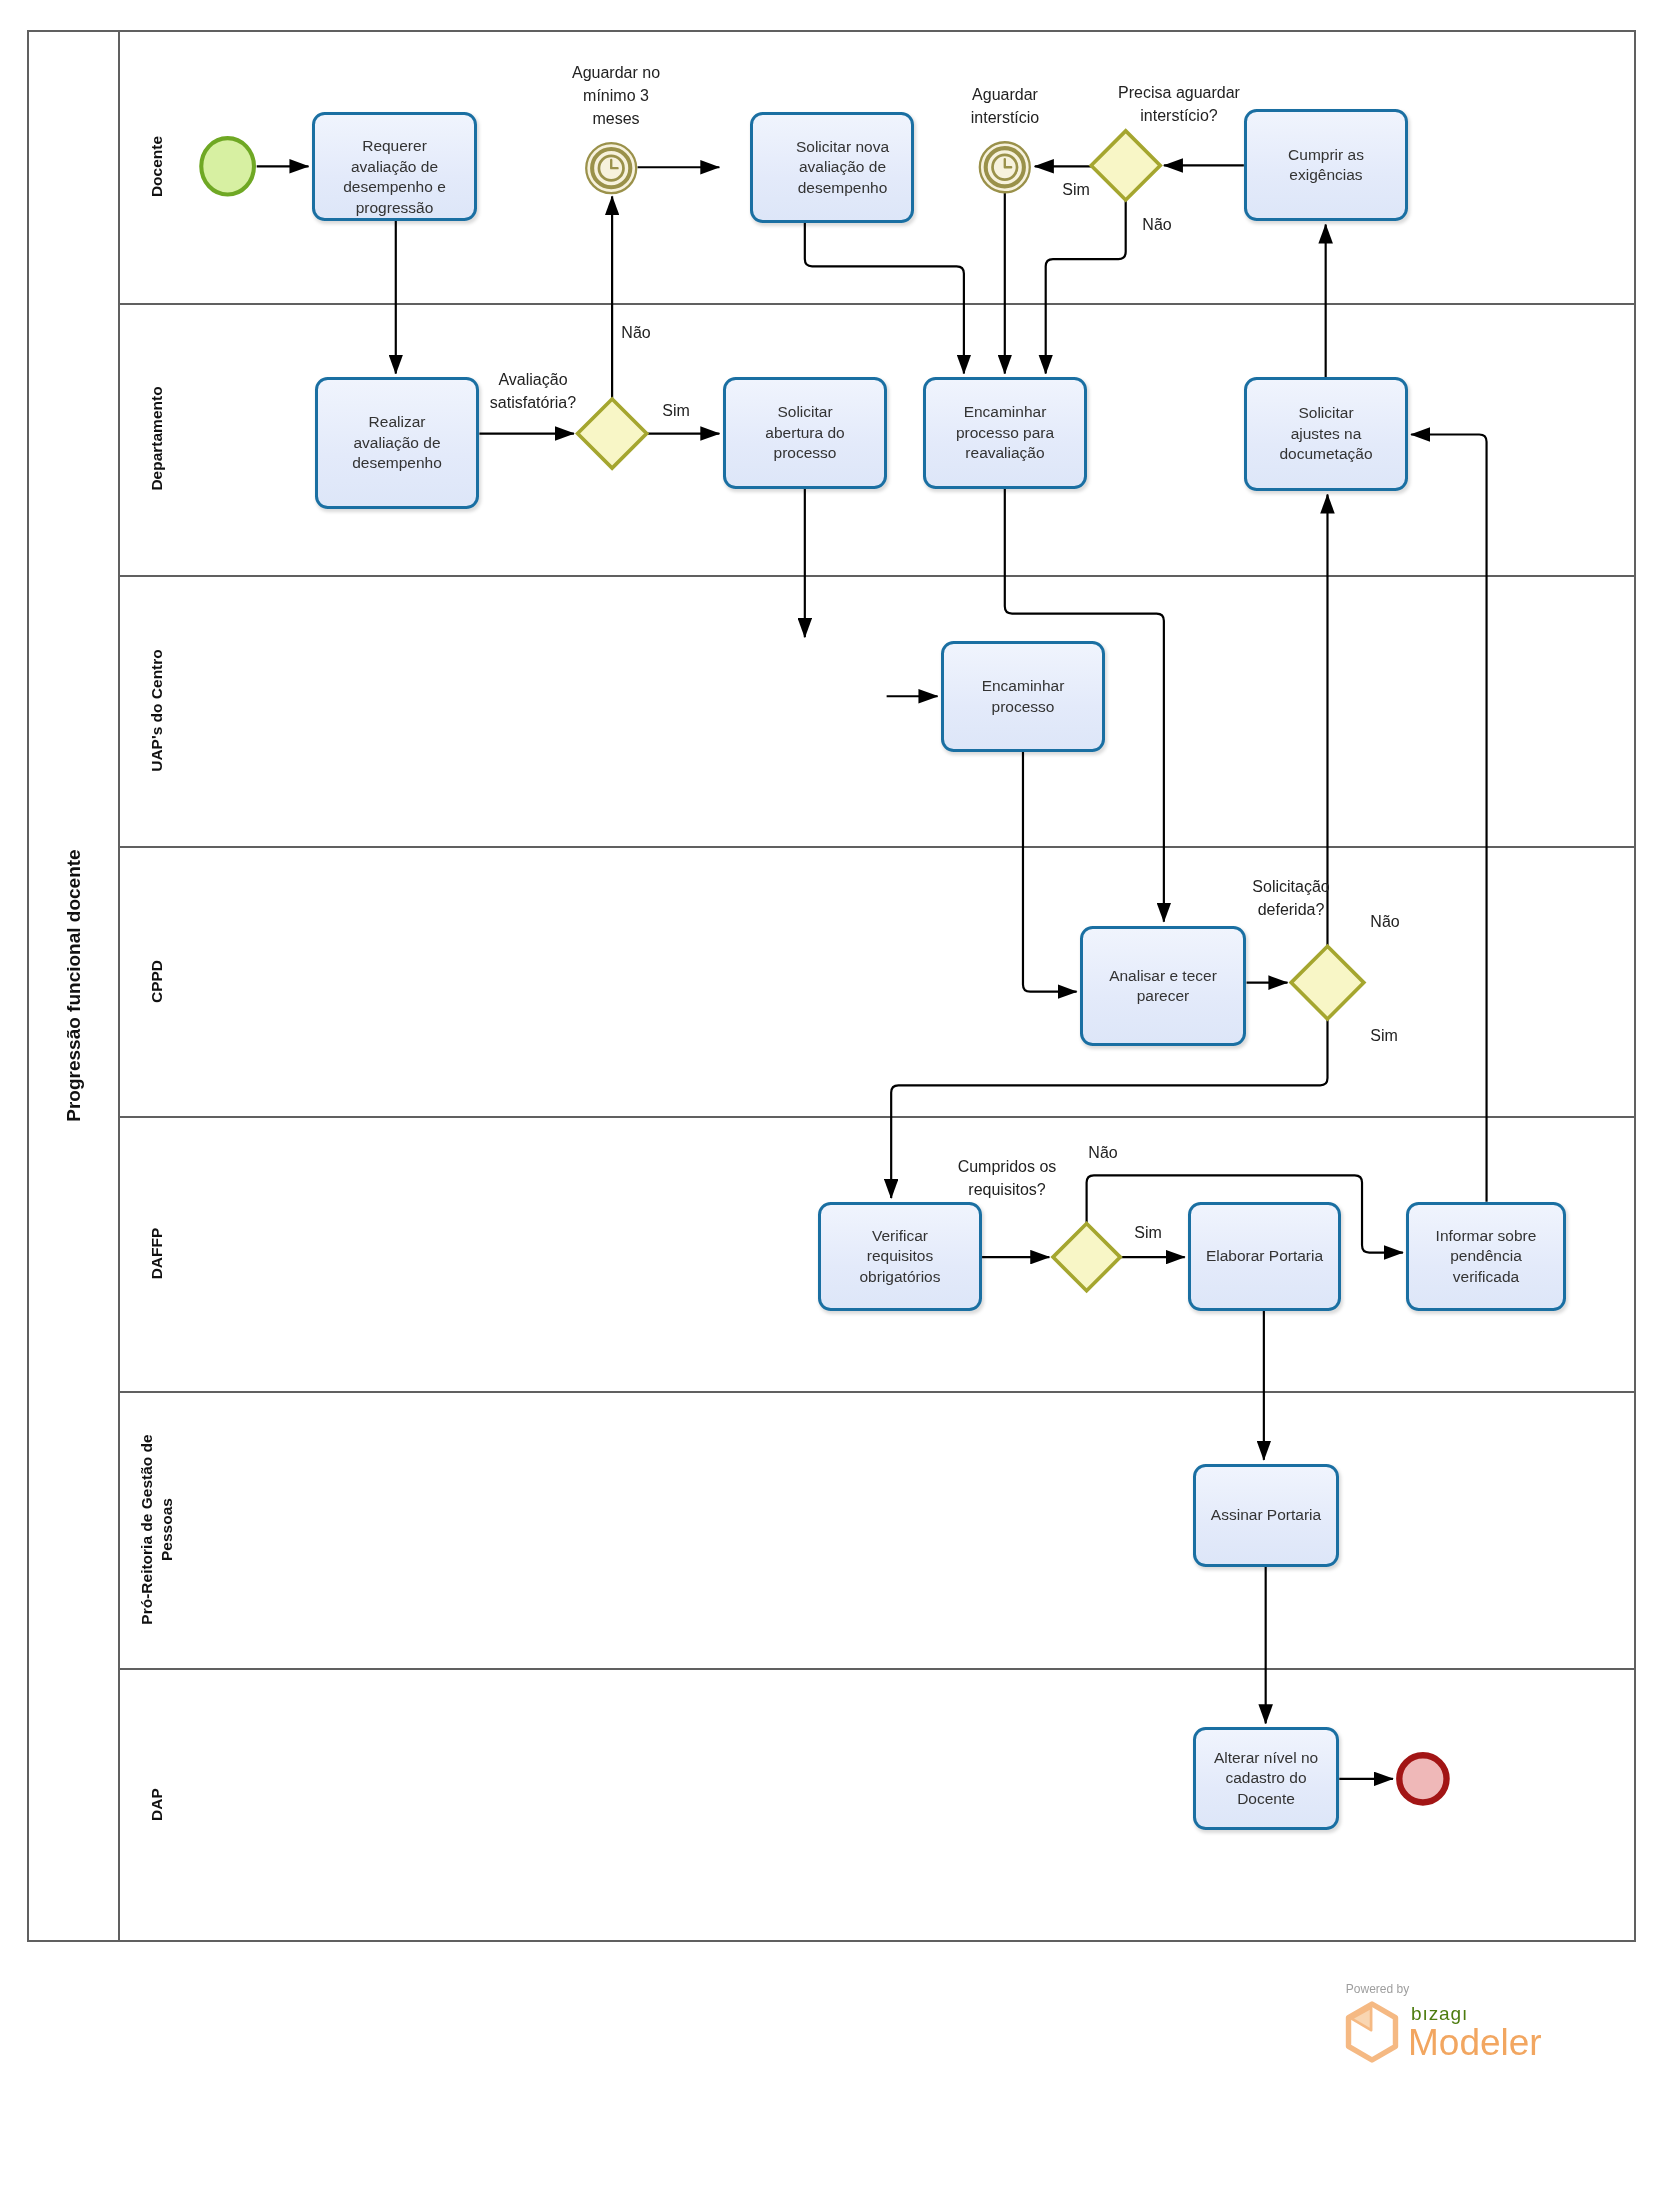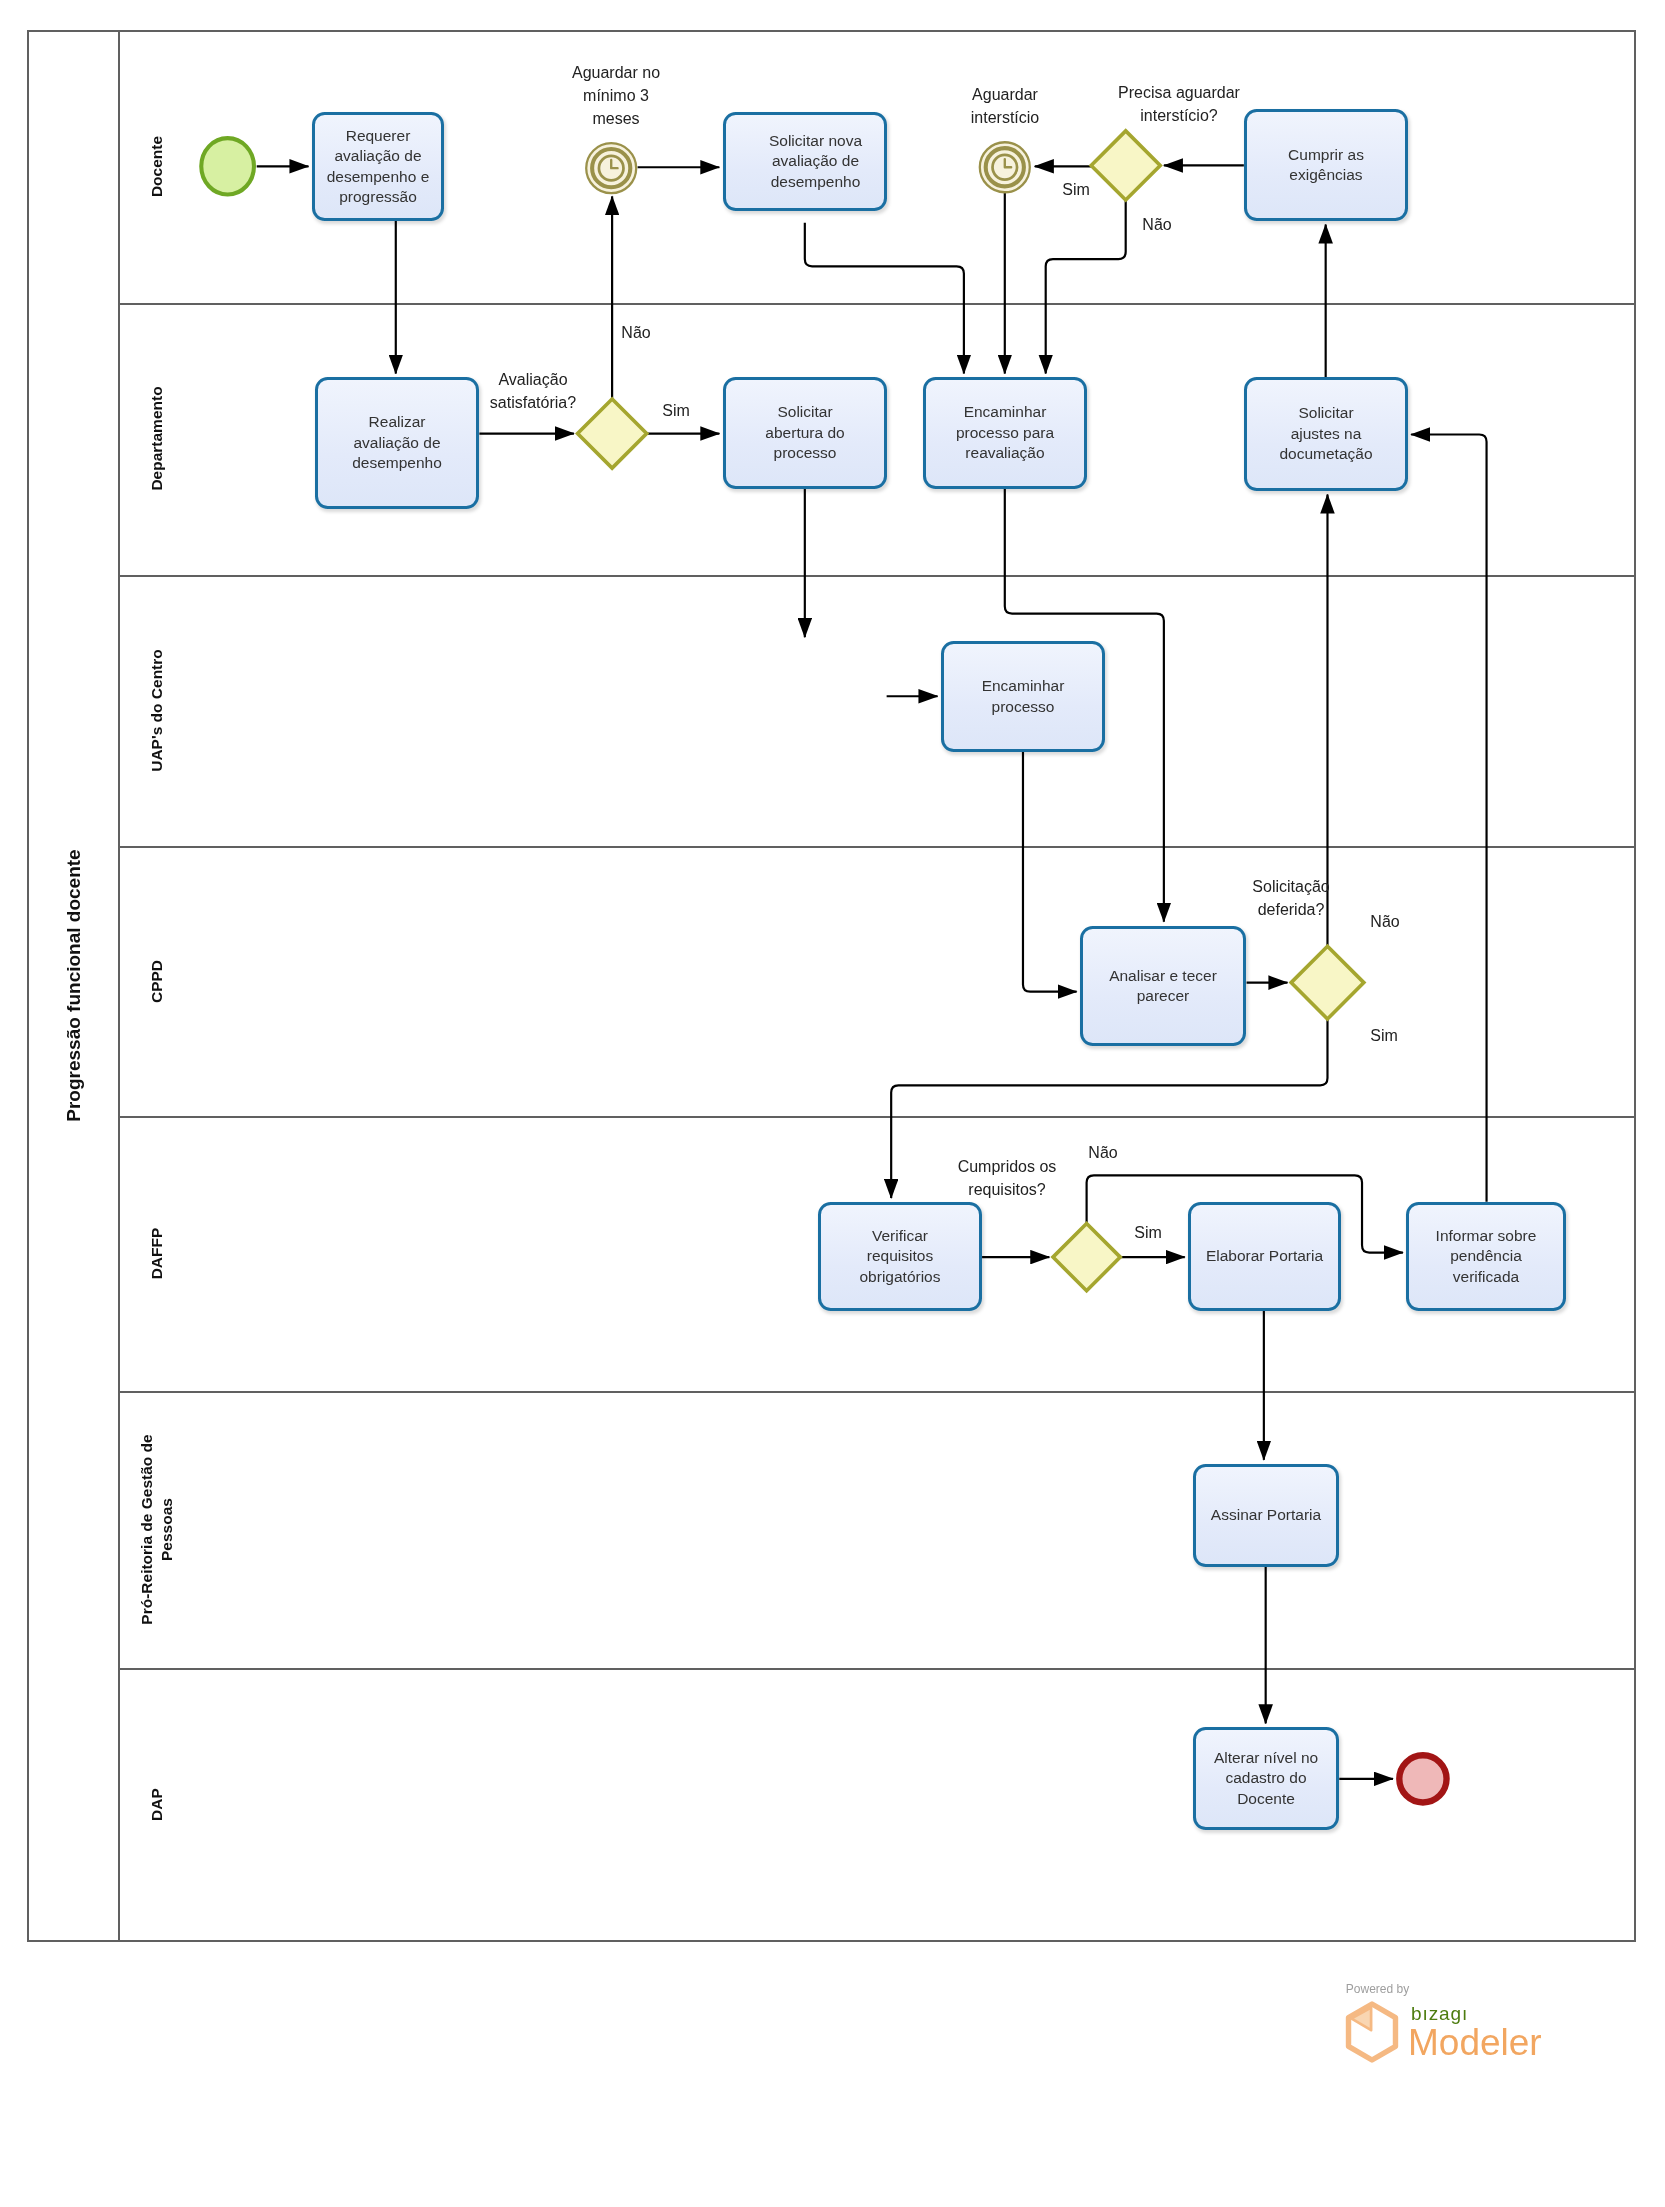--- a/index.html
+++ b/index.html
@@ -103,27 +103,27 @@
     </g>
 
     <polygon points="1238,144 1276,182 1238,220 1200,182" fill="#f8f6c6" stroke="#a5a62f" stroke-width="4"></polygon>
     <polygon points="673,439 711,477 673,515 635,477" fill="#f8f6c6" stroke="#a5a62f" stroke-width="4"></polygon>
     <polygon points="1460,1041 1500,1081 1460,1121 1420,1081" fill="#f8f6c6" stroke="#a5a62f" stroke-width="4"></polygon>
     <polygon points="1195,1346 1232,1383 1195,1420 1158,1383" fill="#f8f6c6" stroke="#a5a62f" stroke-width="4"></polygon>
 
     <circle cx="1565" cy="1957" r="26" fill="#efb8b8" stroke="#a21515" stroke-width="7"></circle>
   </svg>
 
-  <div class="task" style="left:312px;top:112px;width:132px;height:109px;">
+  <div class="task" style="left:312px;top:112px;width:165px;height:109px;align-items:flex-end;">
       <span>Requerer
 avaliação de
 desempenho e
 progressão</span>
     </div>
-  <div class="task" style="left:723px;top:112px;width:164px;height:99px;padding-left:21px;">
+  <div class="task" style="left:750px;top:112px;width:164px;height:111px;padding-left:21px;">
       <span>Solicitar nova
 avaliação de
 desempenho</span>
     </div>
   <div class="task" style="left:1244px;top:109px;width:164px;height:112px;">
       <span>Cumprir as
 exigências</span>
     </div>
   <div class="task" style="left:315px;top:377px;width:164px;height:132px;">
       <span>Realizar

